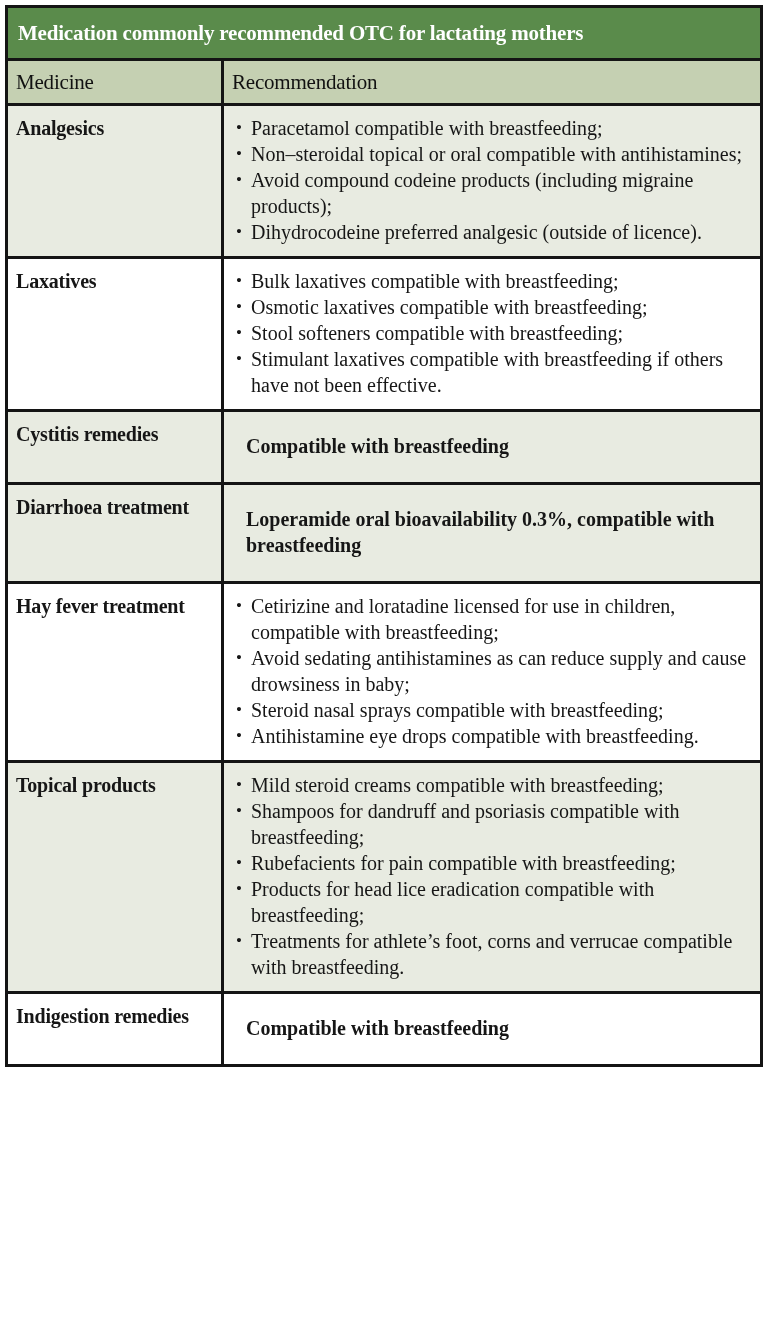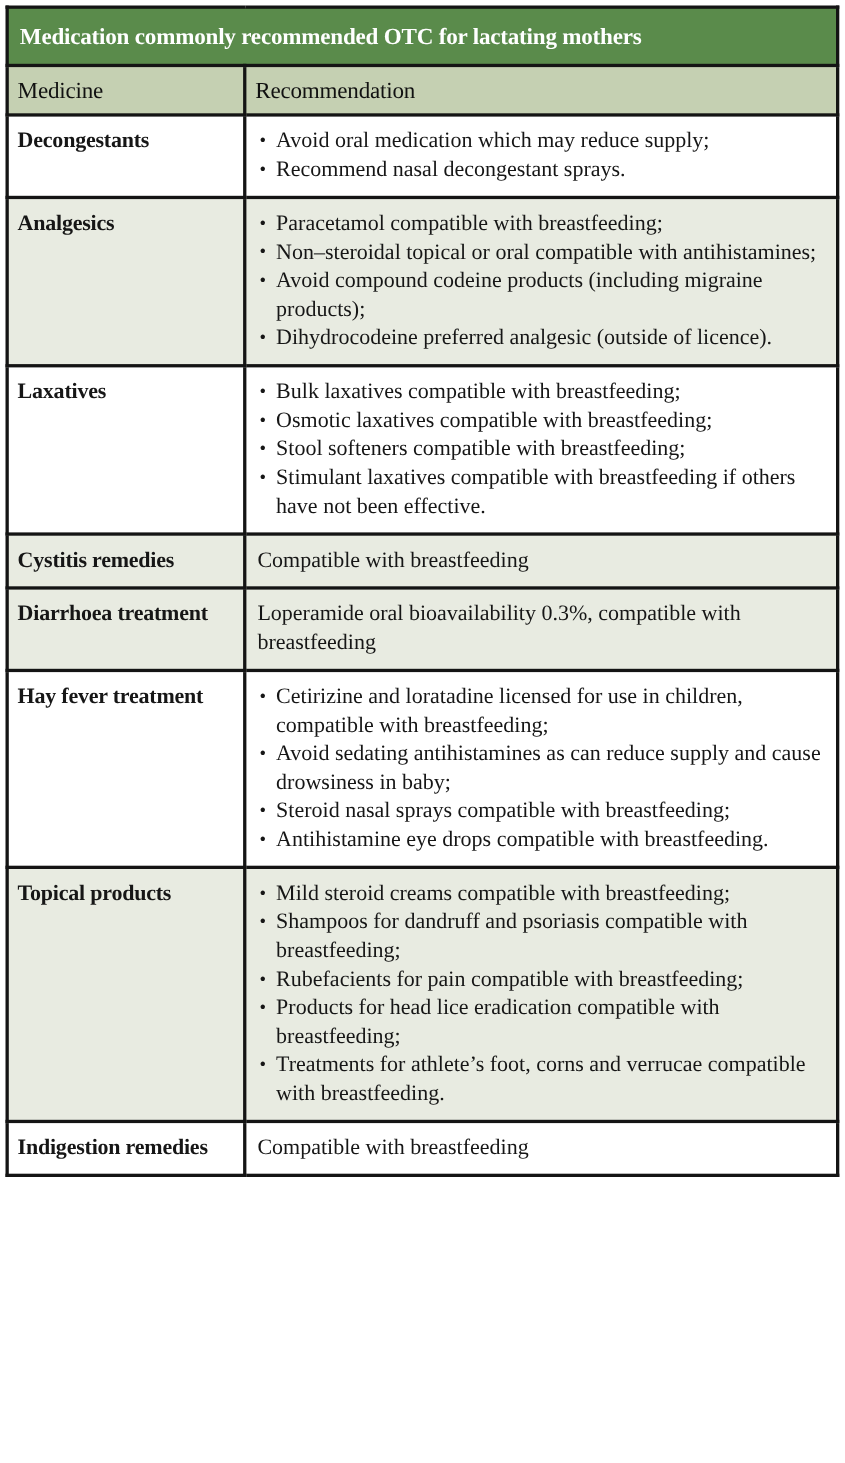--- a/index.html
+++ b/index.html
@@ -74,21 +74,22 @@
     padding-left: 17px;
   }
   ul.rec-list li::before {
     content: "\2022";
     position: absolute;
     left: 2px;
     top: 0;
     font-size: 17px;
   }
   .rec-text {
-    margin: 0;
+    margin: 12px;
+    font-weight: bold;
   }
 </style>
 </head>
 <body>
 
 <div class="page">
   <table class="med-table">
     <colgroup>
       <col style="width:216px">
       <col>
@@ -96,29 +97,20 @@
     <thead>
       <tr>
         <th class="title-cell" colspan="2">Medication commonly recommended OTC for lactating mothers</th>
       </tr>
       <tr>
         <th class="col-head">Medicine</th>
         <th class="col-head">Recommendation</th>
       </tr>
     </thead>
     <tbody id="table-body">
-        <tr class="row-plain">
-    <td class="med-cell">Decongestants</td>
-    <td class="rec-cell">
-            <ul class="rec-list">
-              <li>Avoid oral medication which may reduce supply;</li>
-              <li>Recommend nasal decongestant sprays.</li>
-            </ul>
-          </td>
-  </tr>
         <tr class="row-alt">
     <td class="med-cell">Analgesics</td>
     <td class="rec-cell">
             <ul class="rec-list">
               <li>Paracetamol compatible with breastfeeding;</li>
               <li>Non–steroidal topical or oral compatible with antihistamines;</li>
               <li>Avoid compound codeine products (including migraine products);</li>
               <li>Dihydrocodeine preferred analgesic (outside of licence).</li>
             </ul>
           </td>

